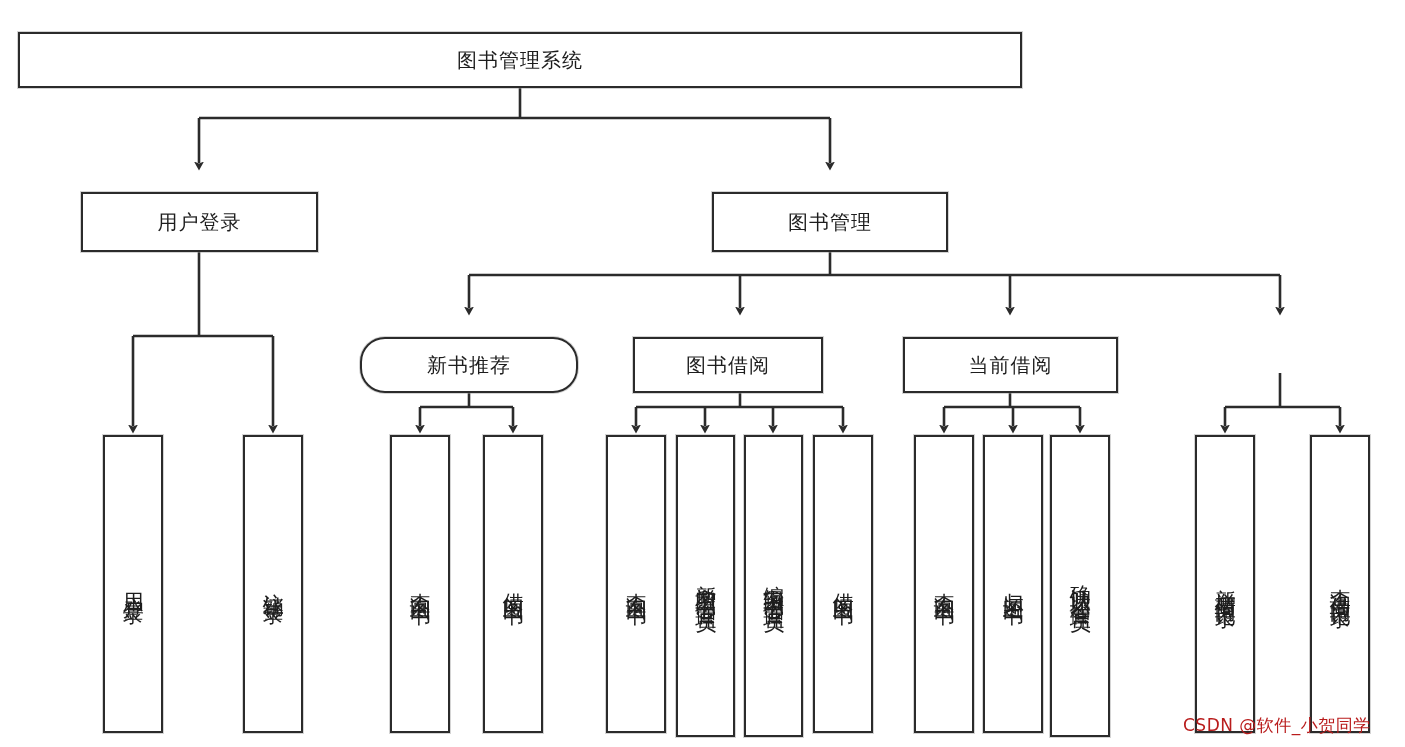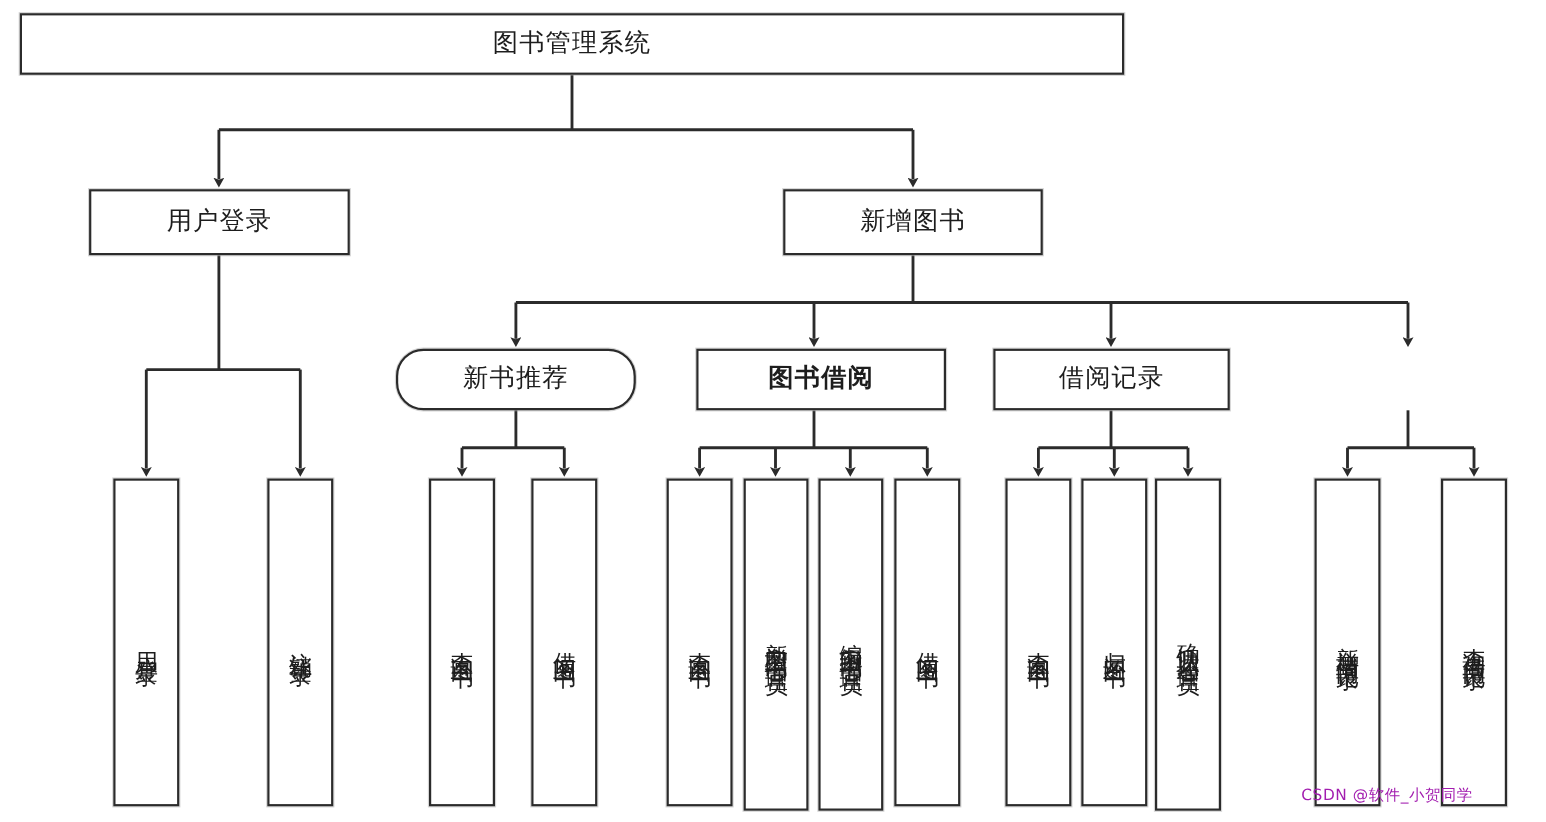--- a/index.html
+++ b/index.html
@@ -29,41 +29,42 @@
     box-sizing: border-box;
     background: #ffffff;
     border: 2px solid #2b2b2b;
     box-shadow: 0 0 0 1px rgba(160,160,160,0.45);
     display: flex;
     align-items: center;
     justify-content: center;
     color: #1d1d1d;
   }
   .node.horiz {
-    font-size: 23px;
+    font-size: 20px;
     letter-spacing: 1px;
     line-height: 1.2;
+    margin-top: 20px;
   }
   .node.vert {
     writing-mode: vertical-rl;
     text-orientation: upright;
     font-size: 21px;
     letter-spacing: 4px;
     line-height: 1.25;
     padding-top: 6px;
     padding-bottom: 6px;
     white-space: nowrap;
     overflow: visible;
   }
   .watermark {
     position: absolute;
     left: 1183px;
     top: 714px;
-    font-size: 14px;
-    color: #a21caf;
+    font-size: 17px;
+    color: #b91c1c;
     white-space: nowrap;
     letter-spacing: 0.5px;
     pointer-events: none;
   }
 </style>
 </head>
 <body>
 
 <div id="canvas">
 
@@ -113,25 +114,25 @@
       <path d="M1280,373 L1280,407"></path>
       <path d="M1225,407 L1340,407"></path>
       <path d="M1225,407 L1225,426" marker-end="url(#arrow)"></path>
       <path d="M1340,407 L1340,426" marker-end="url(#arrow)"></path>
     </g>
   </svg>
 
   <div class="node horiz" style="left:18px; top:12px; width:1004px; height:56px;">图书管理系统</div>
 
   <div class="node horiz" style="left:81px; top:172px; width:237px; height:60px;">用户登录</div>
-  <div class="node horiz" style="left:712px; top:172px; width:236px; height:60px;">新增图书</div>
+  <div class="node horiz" style="left:712px; top:172px; width:236px; height:60px;">图书管理</div>
 
   <div class="node horiz" style="left:360px; top:317px; width:218px; height:56px;border-radius:25px;">新书推荐</div>
-  <div class="node horiz" style="left:633px; top:317px; width:227px; height:56px;font-weight:bold;">图书借阅</div>
-  <div class="node horiz" style="left:903px; top:317px; width:215px; height:56px;">借阅记录</div>
+  <div class="node horiz" style="left:633px; top:317px; width:190px; height:56px;">图书借阅</div>
+  <div class="node horiz" style="left:903px; top:317px; width:215px; height:56px;">当前借阅</div>
 
   <div class="node vert" style="left:103px; top:435px; width:60px; height:298px;">用户登录</div>
   <div class="node vert" style="left:243px; top:435px; width:60px; height:298px;">注销登录</div>
 
   <div class="node vert" style="left:390px; top:435px; width:60px; height:298px;">查询图书</div>
   <div class="node vert" style="left:483px; top:435px; width:60px; height:298px;">借阅图书</div>
 
   <div class="node vert" style="left:606px; top:435px; width:60px; height:298px;">查询图书</div>
   <div class="node vert" style="left:676px; top:435px; width:59px; height:302px;">新增图书（管理员）</div>
   <div class="node vert" style="left:744px; top:435px; width:59px; height:302px;">编辑图书（管理员）</div>

